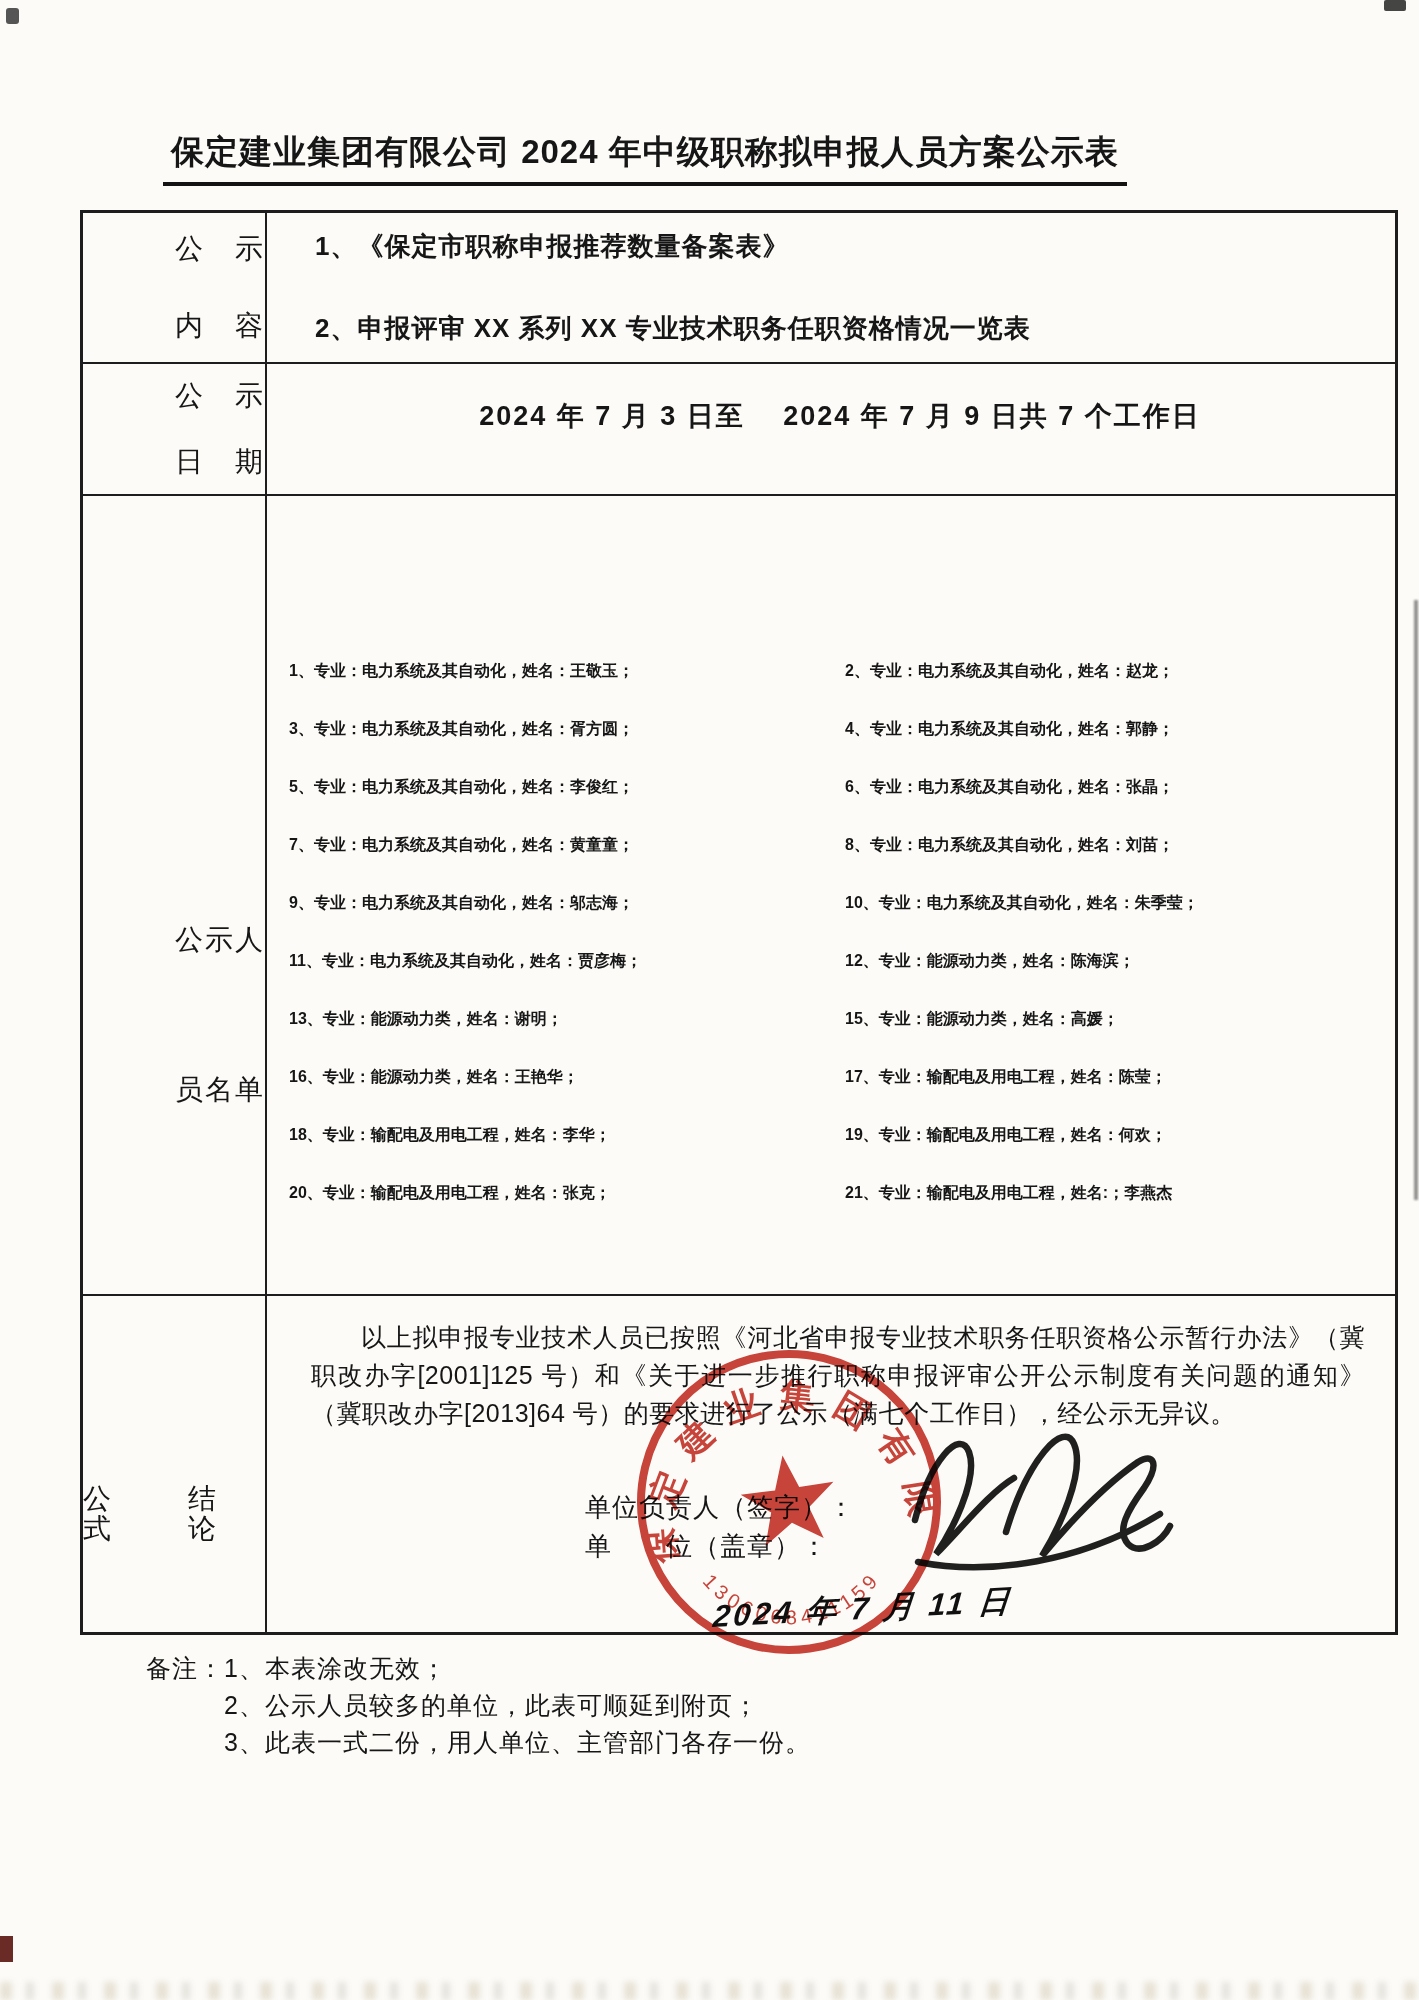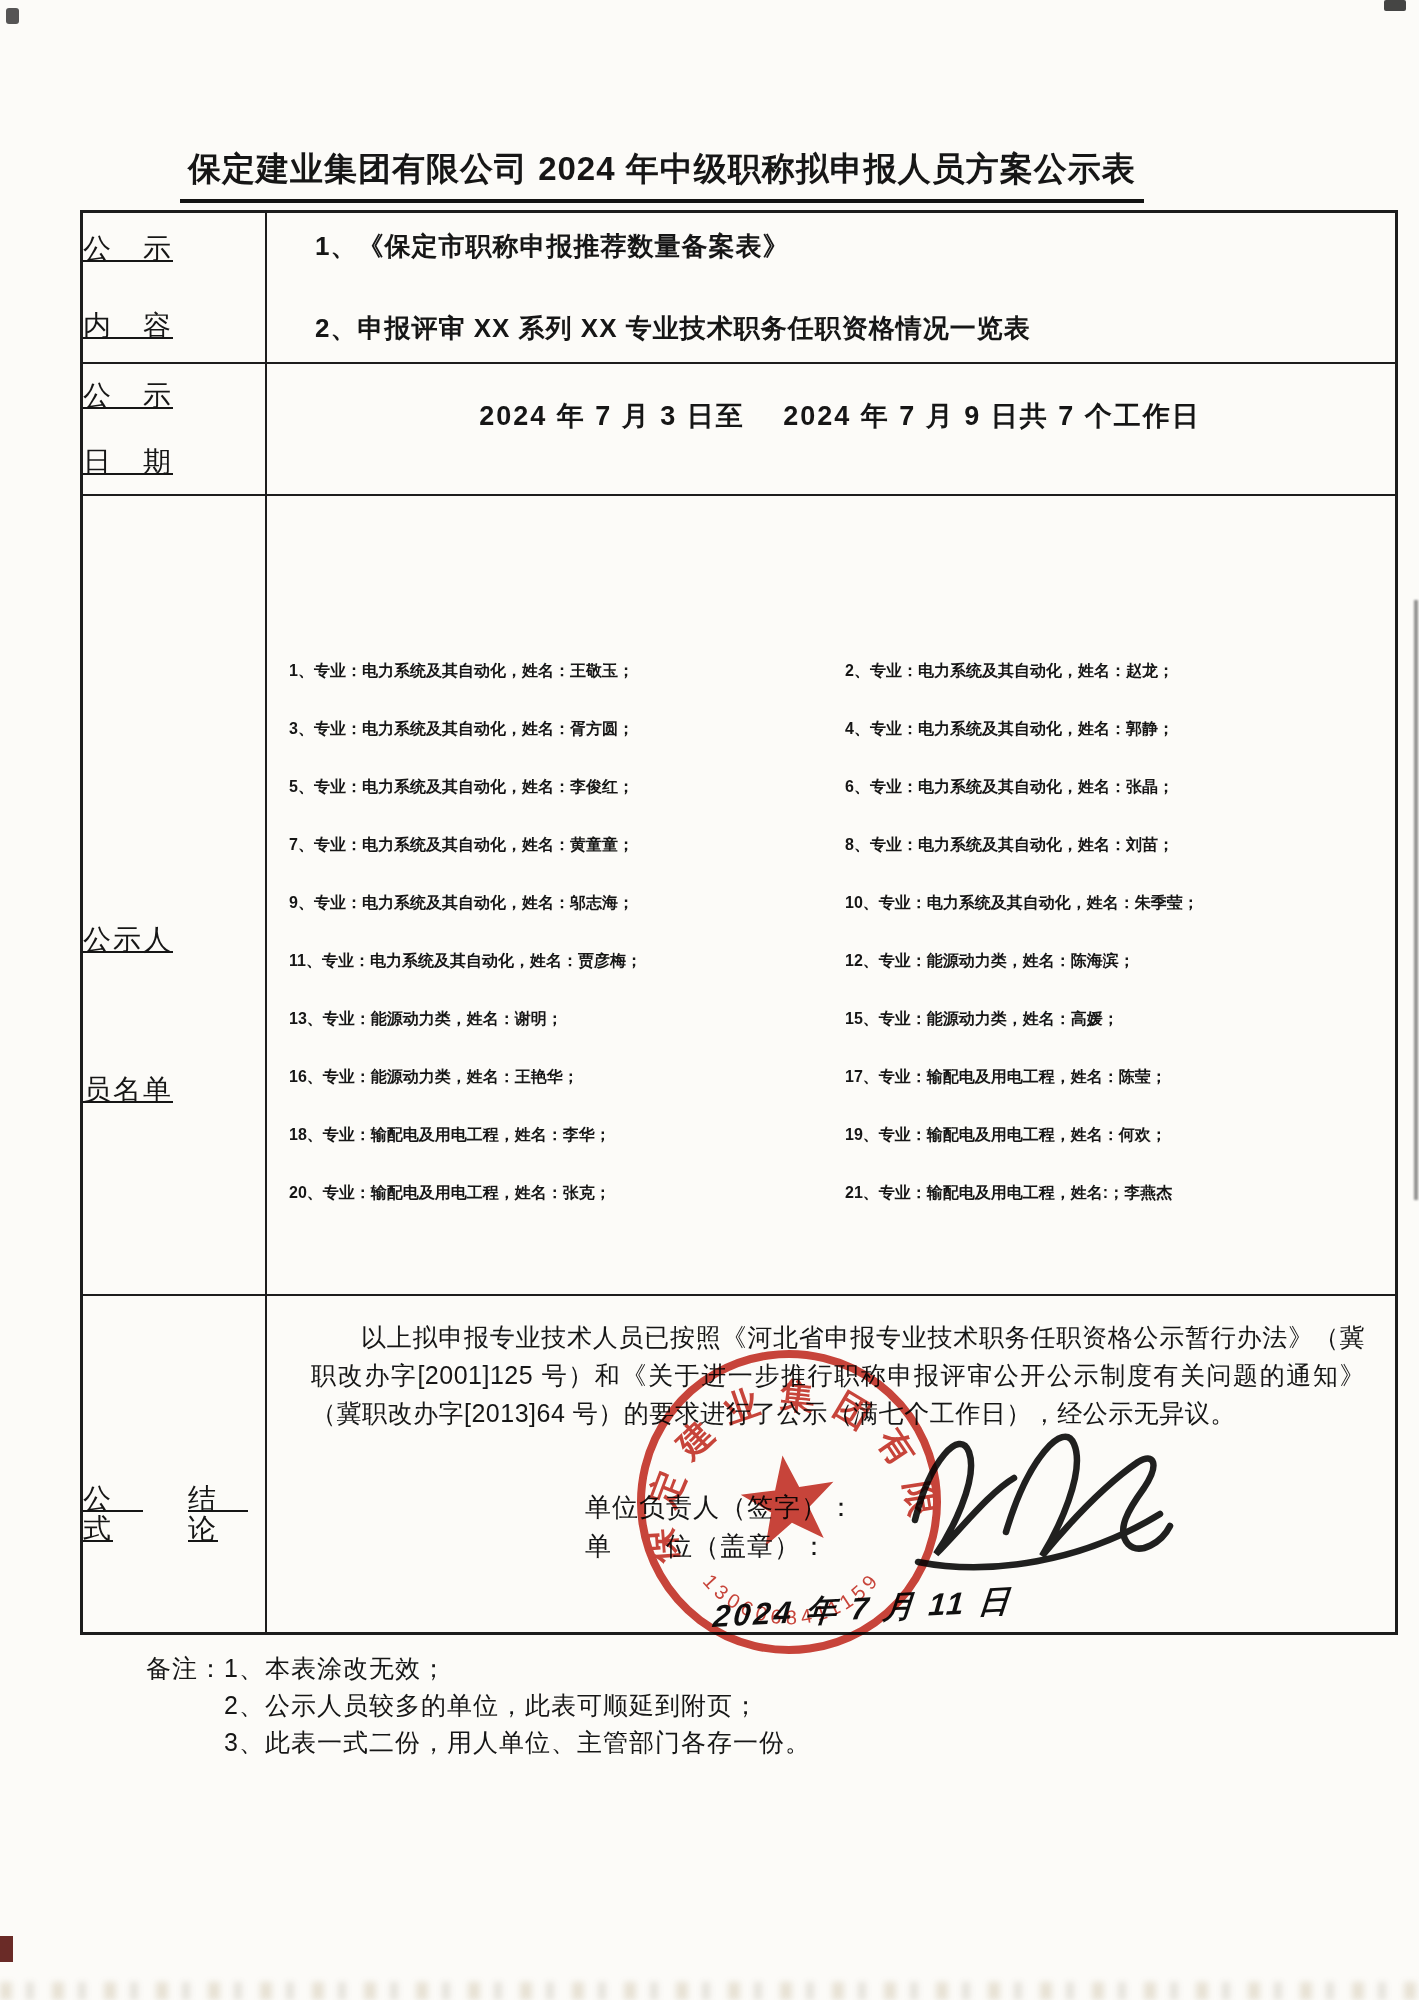--- a/index.html
+++ b/index.html
@@ -8,44 +8,43 @@
     width:1419px;height:2000px;
     background:#fcfbf8;
     overflow:hidden;
     font-family:"Liberation Sans","DejaVu Sans",sans-serif;
     color:#161616;
   }
   
   .doc-title{
     position:absolute;top:130px;left:163px;
     font-size:33px;font-weight:bold;letter-spacing:1px;
-    padding:0 8px 7px 8px;margin:17px;
+    padding:0 8px 7px 8px;margin:0;
     border-bottom:4px solid #131313;
     white-space:nowrap;
   }
   
   .sheet{
     position:absolute;left:80px;top:210px;width:1318px;
     border:3px solid #1d1d1d;
     box-sizing:border-box;
     background:transparent;
   }
   .trow{display:flex;box-sizing:border-box;border-bottom:2px solid #1d1d1d;}
   .trow:last-child{border-bottom:none;}
   .r1{height:151px;}
   .r2{height:132px;}
   .r3{height:800px;}
   .r4{height:336px;}
   .label-cell{
     width:184px;box-sizing:border-box;
     border-right:2px solid #1d1d1d;
-    display:flex;flex-direction:column;align-items:flex-start;justify-content:center;
+    display:flex;flex-direction:column;align-items:flex-end;justify-content:center;
     font-size:28px;letter-spacing:2px;
     flex-shrink:0;
-    text-decoration:underline;
   }
   .label-cell span{display:block;line-height:30px;}
   .r1 .label-cell{gap:47px;}
   .r2 .label-cell{gap:36px;}
   .r3 .label-cell{gap:96px;}
   .r3 .label-cell .pairshift{display:flex;flex-direction:column;gap:120px;transform:translateY(120px);}
   .r4 .label-cell .pairshift{display:flex;flex-direction:row;gap:28px;transform:translateY(50px);}
   .content-cell{flex:1;box-sizing:border-box;position:relative;margin-left:18px;}
   
   .r1 .content-cell{

